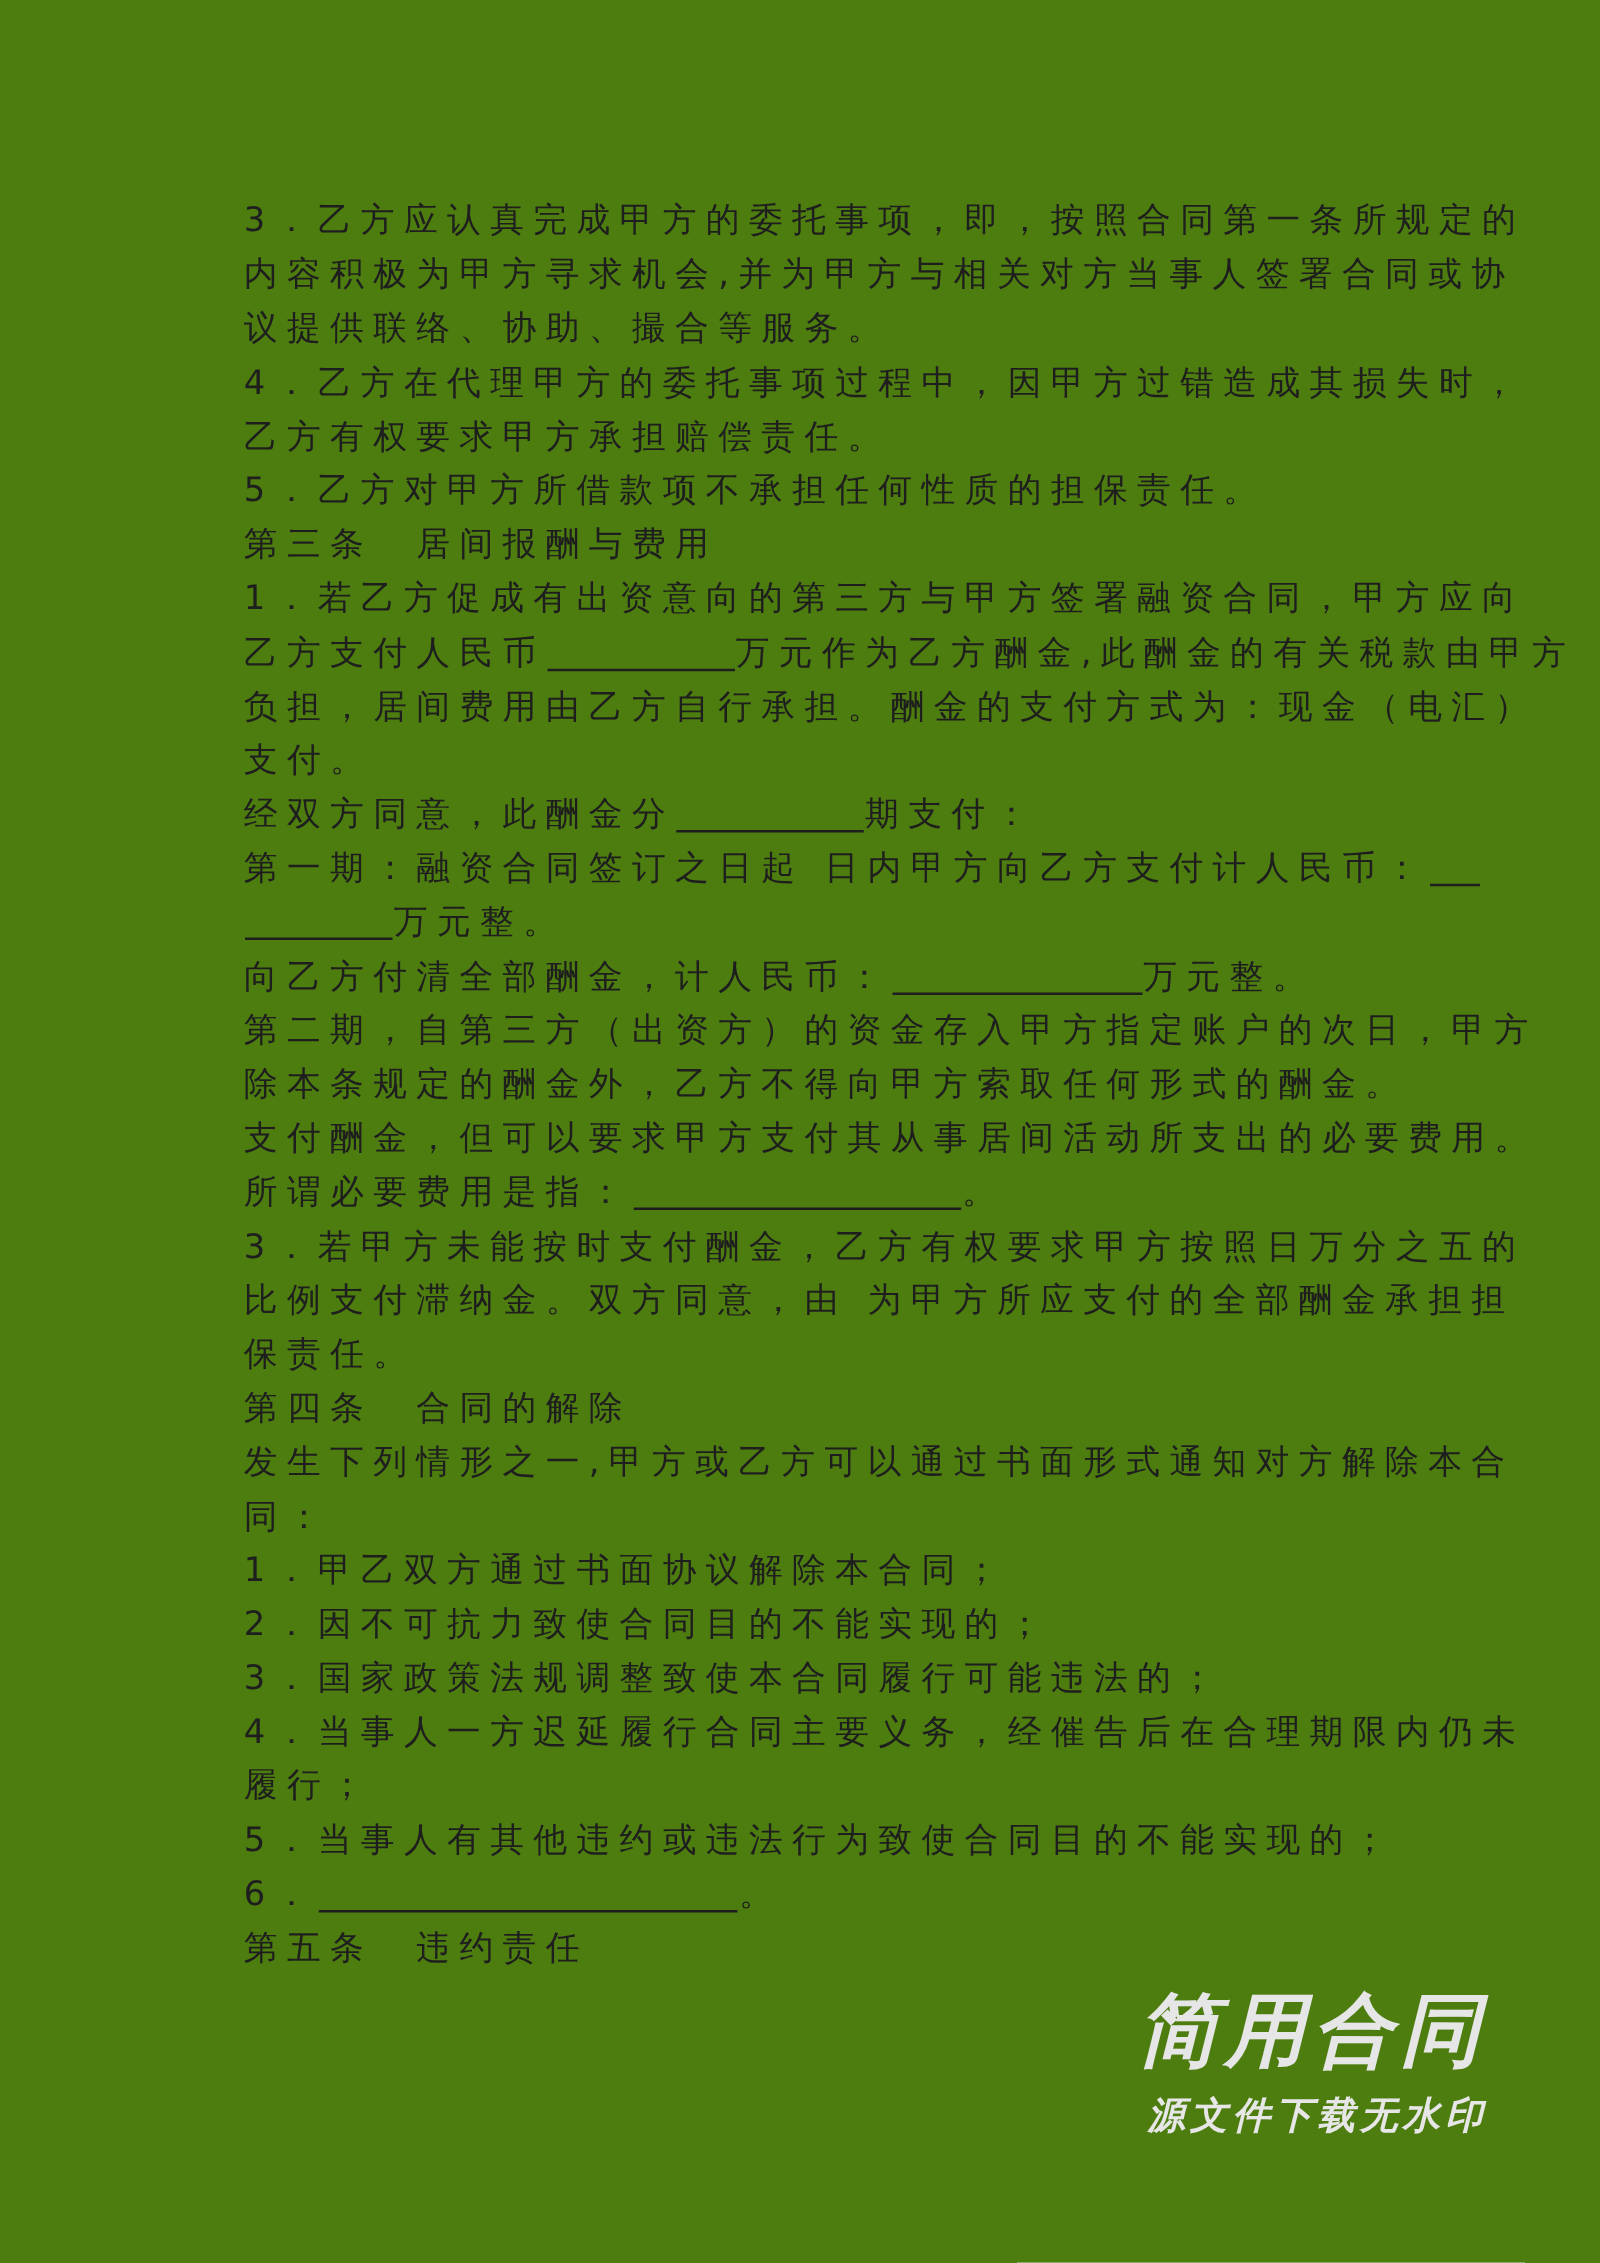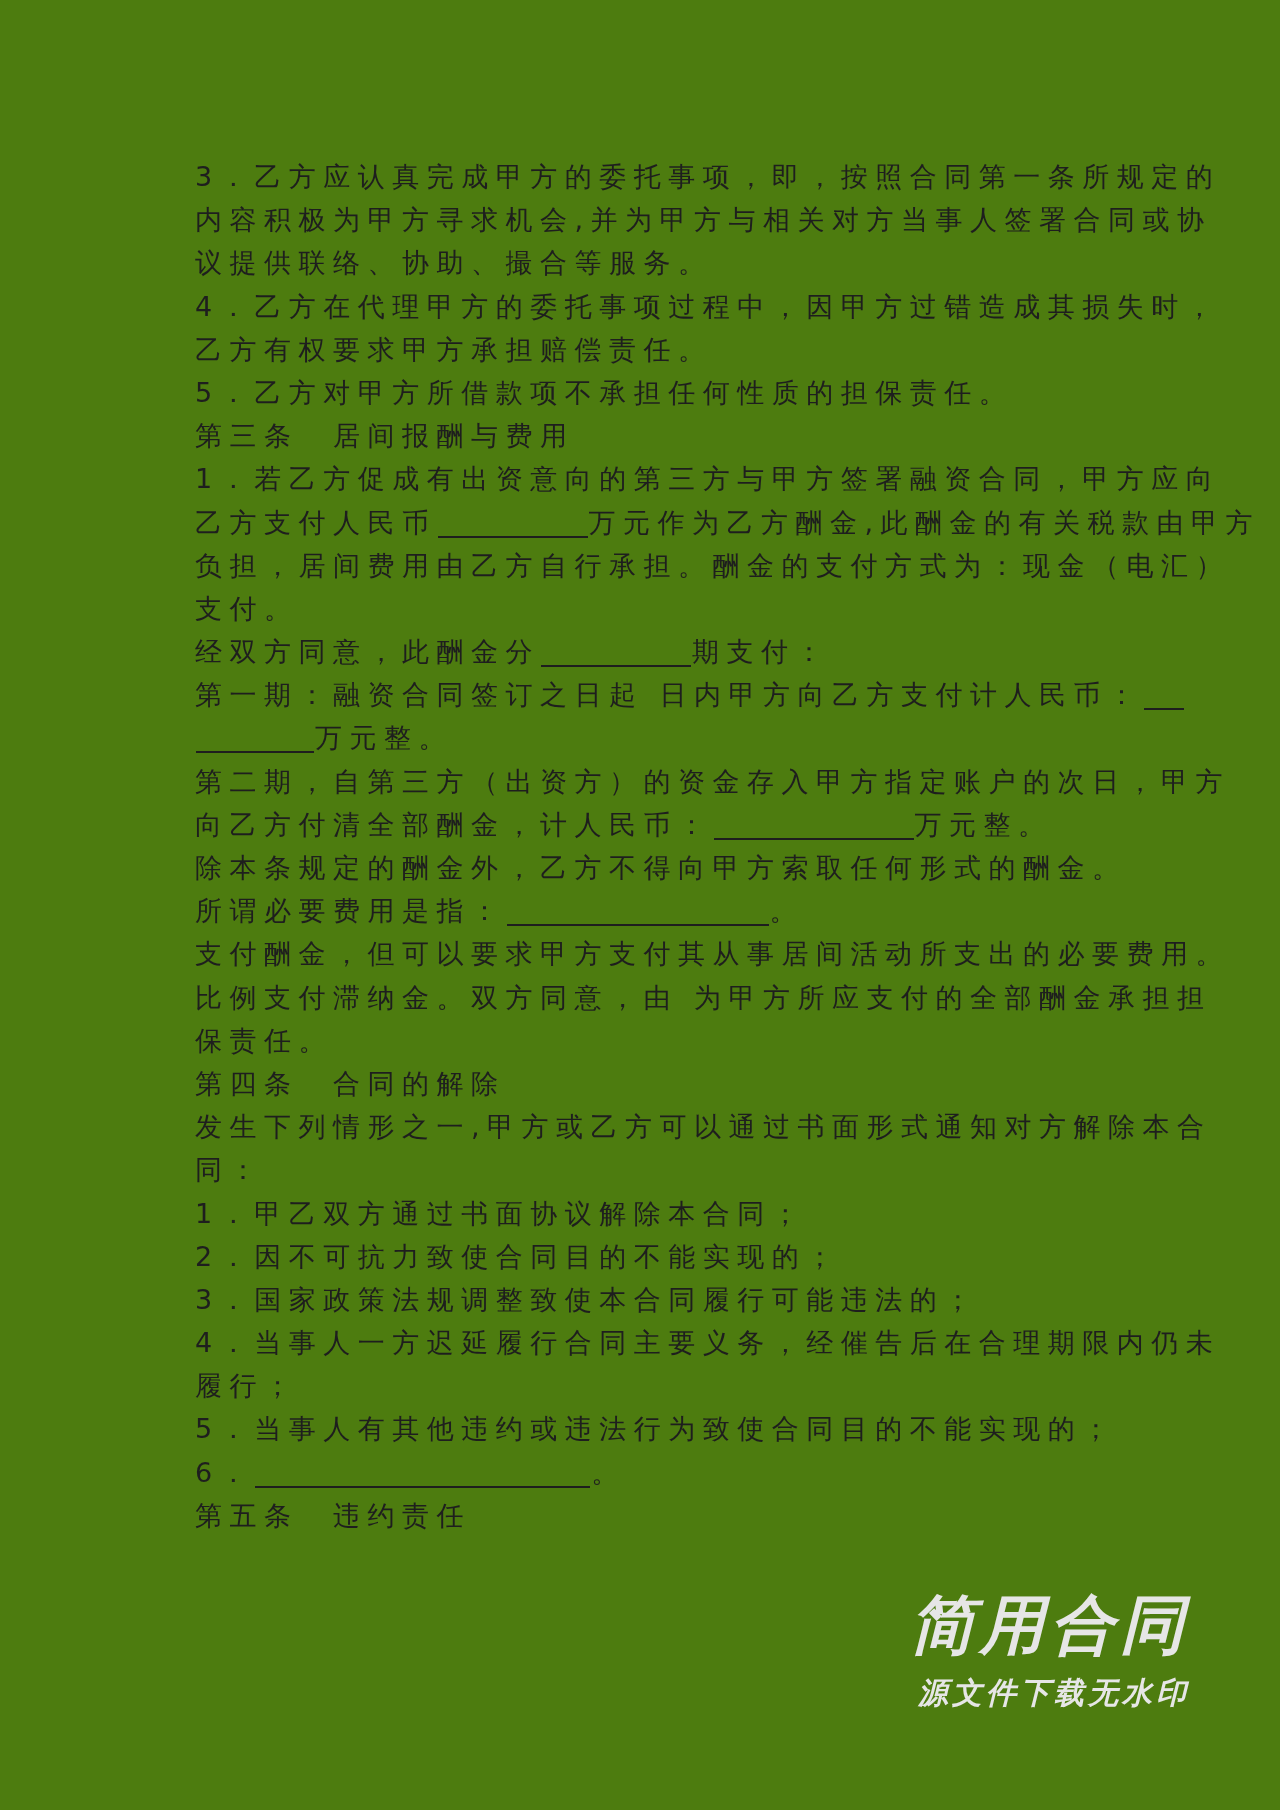--- a/index.html
+++ b/index.html
@@ -81,25 +81,26 @@
       <div class="line">乙方有权要求甲方承担赔偿责任。</div>
       <div class="line">5．乙方对甲方所借款项不承担任何性质的担保责任。</div>
       <div class="line">第三条　居间报酬与费用</div>
       <div class="line">1．若乙方促成有出资意向的第三方与甲方签署融资合同，甲方应向</div>
       <div class="line"><span>乙方支付人民币</span><span class="blank" style="width: 150px;"></span><span>万元作为乙方酬金,此酬金的有关税款由甲方</span></div>
       <div class="line">负担，居间费用由乙方自行承担。酬金的支付方式为：现金（电汇）</div>
       <div class="line">支付。</div>
       <div class="line"><span>经双方同意，此酬金分</span><span class="blank" style="width: 150px;"></span><span>期支付：</span></div>
       <div class="line"><span>第一期：融资合同签订之日起 日内甲方向乙方支付计人民币：</span><span class="blank" style="width: 40px;"></span><span></span></div>
       <div class="line"><span></span><span class="blank" style="width: 118px;"></span><span>万元整。</span></div>
+      <div class="line"><span>向乙方付清全部酬金，计人民币：</span><span class="blank" style="width: 200px;"></span><span>万元整。</span></div>
       <div class="line">第二期，自第三方（出资方）的资金存入甲方指定账户的次日，甲方</div>
-      <div class="line"><span>向乙方付清全部酬金，计人民币：</span><span class="blank" style="width: 200px;"></span><span>万元整。</span></div>
       <div class="line">除本条规定的酬金外，乙方不得向甲方索取任何形式的酬金。</div>
+      <div class="line">支付酬金，但可以要求甲方支付其从事居间活动所支出的必要费用。</div>
       <div class="line"><span>所谓必要费用是指：</span><span class="blank" style="width: 262px;"></span><span>。</span></div>
-      <div class="line">支付酬金，但可以要求甲方支付其从事居间活动所支出的必要费用。</div>
+      <div class="line">3．若甲方未能按时支付酬金，乙方有权要求甲方按照日万分之五的</div>
       <div class="line">比例支付滞纳金。双方同意，由 为甲方所应支付的全部酬金承担担</div>
       <div class="line">保责任。</div>
       <div class="line">第四条　合同的解除</div>
       <div class="line">发生下列情形之一,甲方或乙方可以通过书面形式通知对方解除本合</div>
       <div class="line">同：</div>
       <div class="line">1．甲乙双方通过书面协议解除本合同；</div>
       <div class="line">2．因不可抗力致使合同目的不能实现的；</div>
       <div class="line">3．国家政策法规调整致使本合同履行可能违法的；</div>
       <div class="line">4．当事人一方迟延履行合同主要义务，经催告后在合理期限内仍未</div>
       <div class="line">履行；</div>

